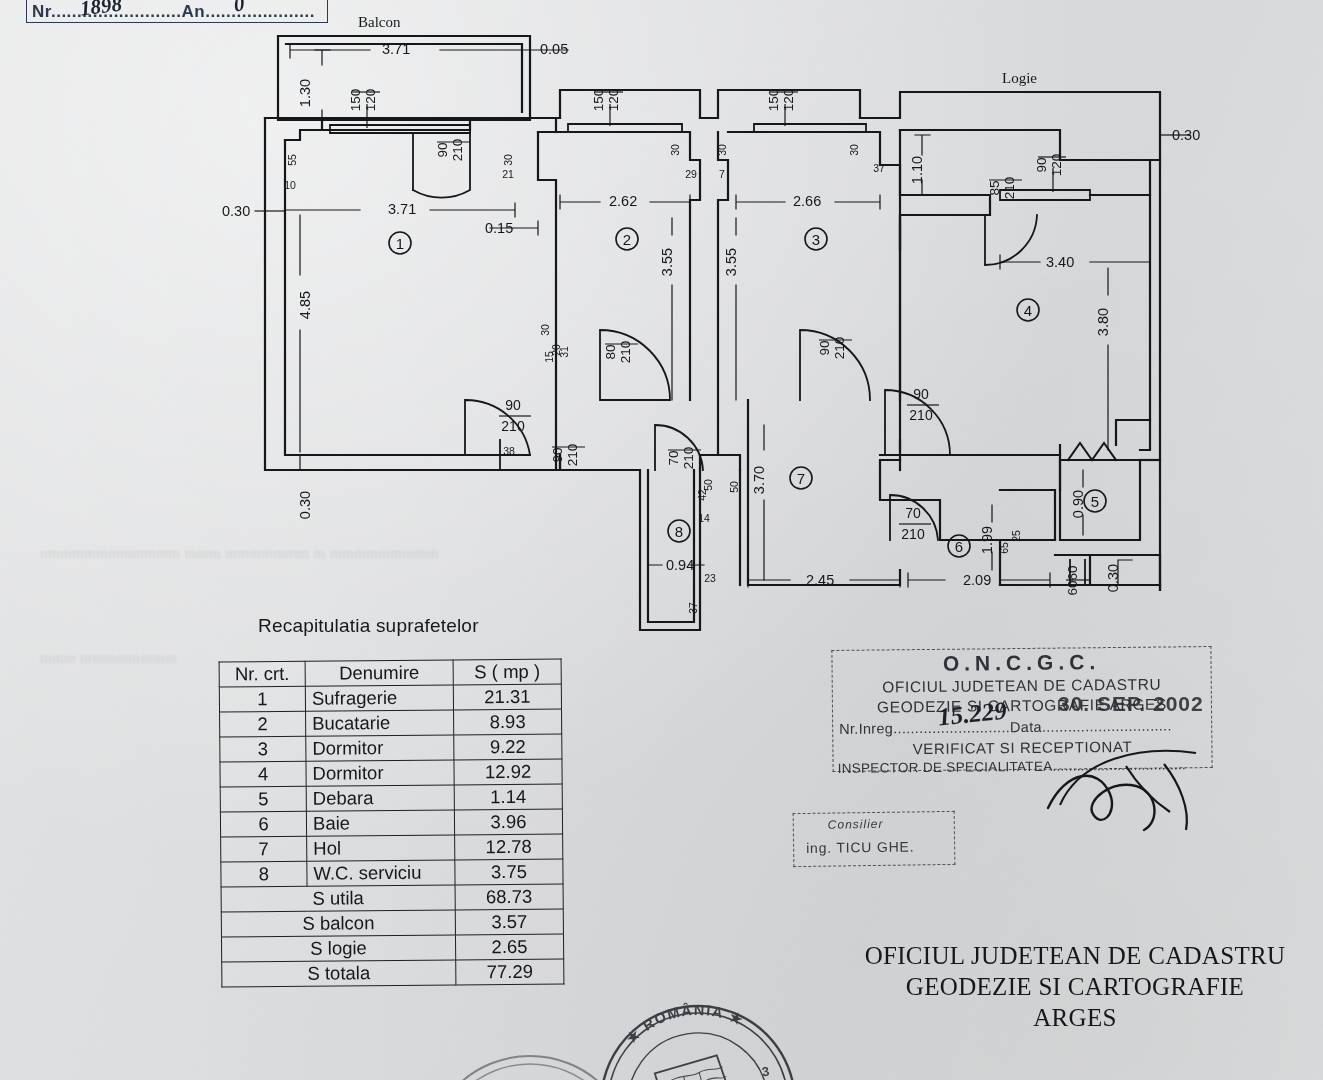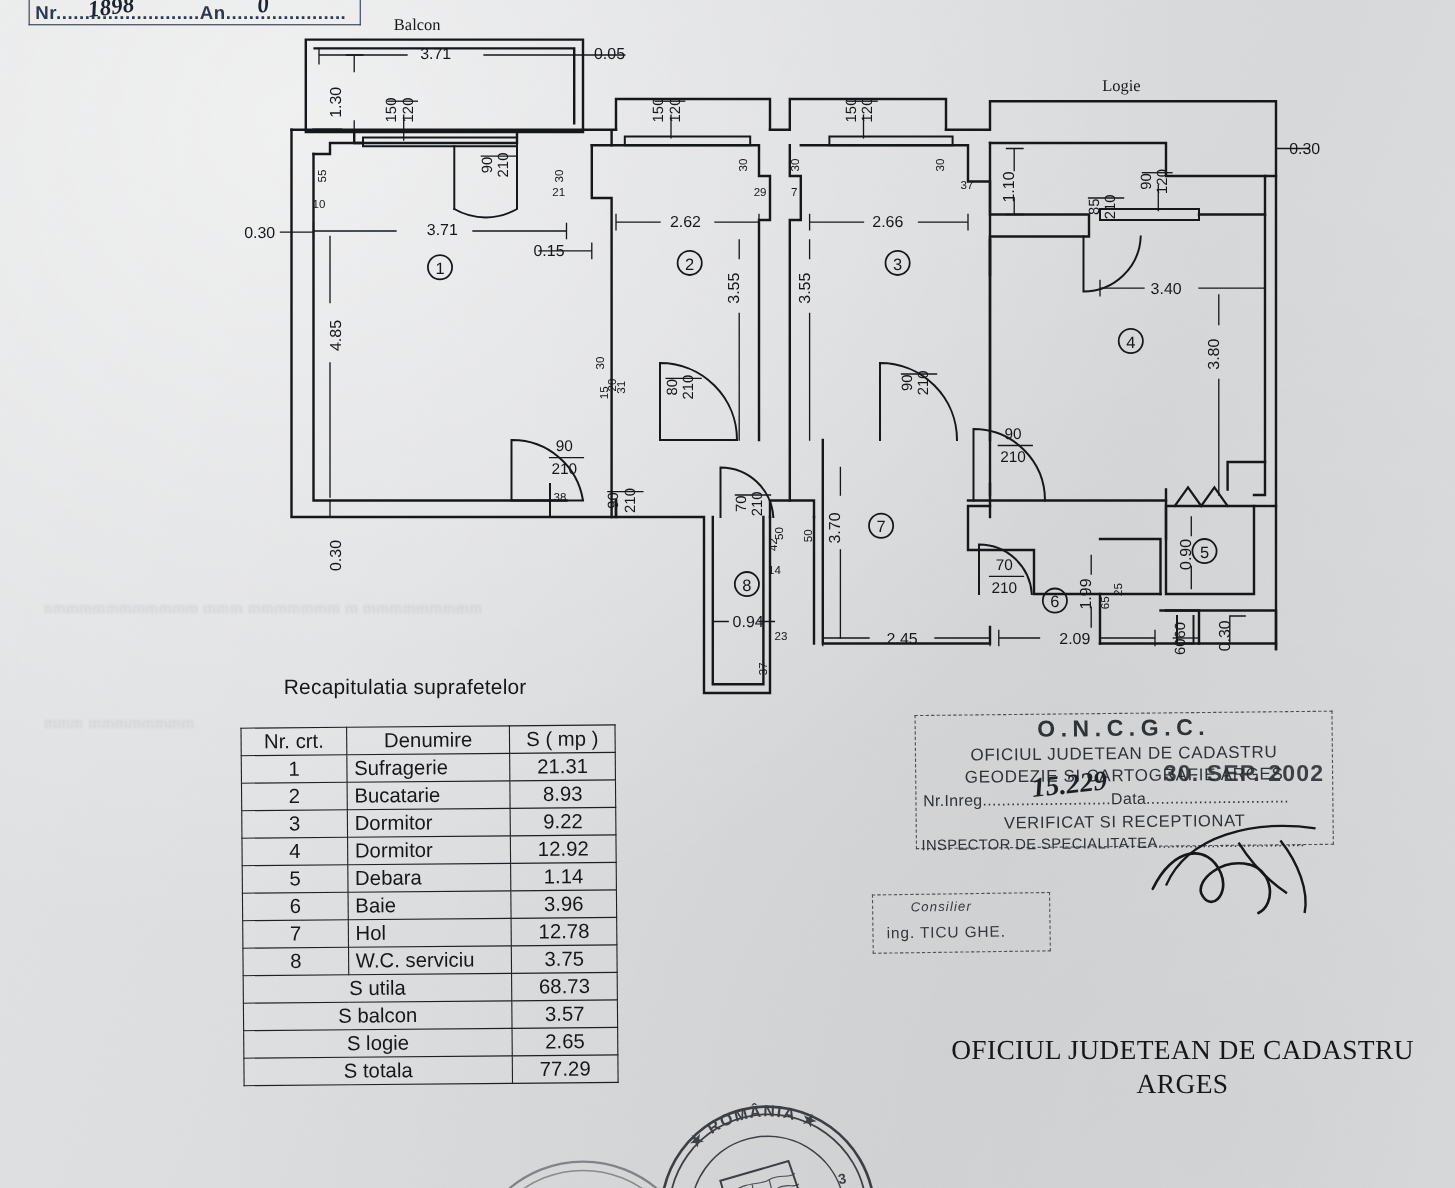--- a/index.html
+++ b/index.html
@@ -51,23 +51,23 @@
   }
   #tbl-wrap{position:absolute;left:220px;top:660px;transform:rotate(-0.5deg);}
   table{border-collapse:collapse;font-size:18.5px;}
   table td,table th{
     border:1.6px solid #1d2024;
     padding:1px 6px;height:25px;box-sizing:border-box;
     background:rgba(255,255,255,.07);
     font-weight:400;
   }
   th{font-weight:700;font-size:18.5px;text-align:center;height:30px;}
-  .c-nr{width:96px;text-align:center;}
+  .c-nr{width:86px;text-align:center;}
   .c-den{width:148px;text-align:left;}
-  .c-s{width:96px;text-align:center;}
+  .c-s{width:108px;text-align:center;}
   .span-name{text-align:center;}
 
   
   #oncgc{
     position:absolute;left:832px;top:648px;width:378px;height:120px;
     border:1.6px dashed #4a4f55;transform:rotate(-0.6deg);
     font-family:"Liberation Sans",sans-serif;color:#2e3338;
   }
   #oncgc .l1{position:absolute;left:0;right:0;top:2px;text-align:center;font-size:21px;font-weight:700;letter-spacing:5px;}
   #oncgc .l2{position:absolute;left:0;right:0;top:28px;text-align:center;font-size:15.5px;letter-spacing:.6px;}
@@ -531,14 +531,15 @@
   </g>
 </svg>
 
 <svg style="position:absolute;left:400px;top:1050px;" width="260" height="60">
   <circle cx="130" cy="110" r="104" fill="none" stroke="#3a4046" stroke-width="2" opacity=".55"></circle>
   <circle cx="130" cy="110" r="96" fill="none" stroke="#3a4046" stroke-width="1.4" opacity=".5"></circle>
 </svg>
 
 <div id="footer">
   <div>OFICIUL JUDETEAN DE CADASTRU</div>
+  <div>GEODEZIE SI CARTOGRAFIE</div>
   <div>ARGES</div>
 </div>
 
 </body></html>

